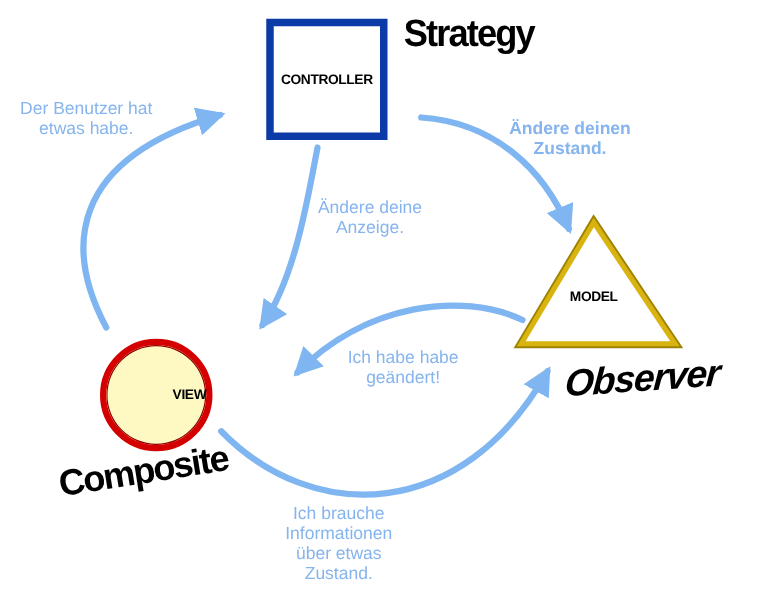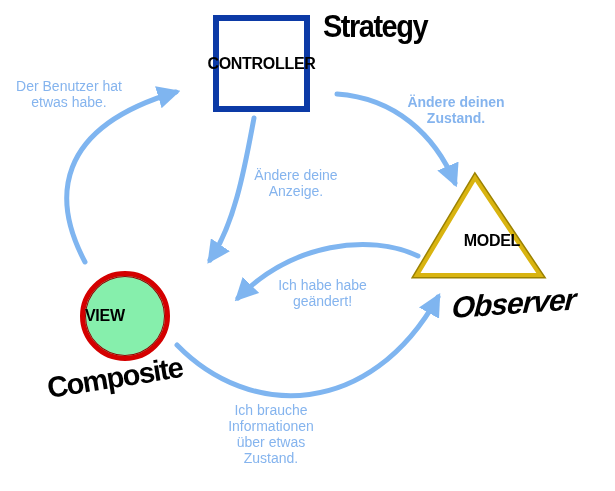--- a/index.html
+++ b/index.html
@@ -33,38 +33,38 @@
     align-items: center;
     justify-content: center;
   }
   .node-circle {
     position: absolute;
     left: 80px; top: 271px;
     width: 90px; height: 90px;
     box-sizing: border-box;
     border: 5px solid #D40000;
     border-radius: 50%;
-    background: #86efac;
+    background: #fef9c3;
     display: flex;
     align-items: center;
-    justify-content: flex-start;
+    justify-content: flex-end;
     box-shadow: inset 0 0 0 1px #8f0000;
   }
   .node-label {
-    font-size: 16px;
+    font-size: 11px;
     font-weight: bold;
     color: #000000;
     letter-spacing: -0.3px;
     white-space: nowrap;
   }
   .model-label {
     position: absolute;
     left: 430px; top: 232px;
     width: 90px;
-    text-align: right;
+    text-align: center;
   }
   
   .pattern {
     position: absolute;
     color: #000000;
     font-weight: bold;
     white-space: nowrap;
   }
   .pattern-strategy {
     left: 323px; top: 11px;
@@ -91,21 +91,21 @@
   .msg {
     position: absolute;
     color: #85B4EE;
     font-size: 14px;
     line-height: 1.15;
     text-align: center;
     white-space: pre-line;
   }
   .msg-user-action   { left: 8px;   top: 78px;  width: 122px; }
   .msg-change-state  { left: 400px; top: 94px;  width: 112px; font-weight: bold; }
-  .msg-change-display{ left: 245px; top: 167px; width: 102px; }
+  .msg-change-display{ left: 245px; top: 157px; width: 102px; }
   .msg-i-changed     { left: 265px; top: 277px; width: 115px; }
   .msg-need-info     { left: 216px; top: 402px; width: 110px; }
 </style>
 </head>
 <body>
 
 <div class="canvas">
 
   <svg class="arrows-layer" viewBox="0 0 615 491" xmlns="http://www.w3.org/2000/svg">
     <defs>

